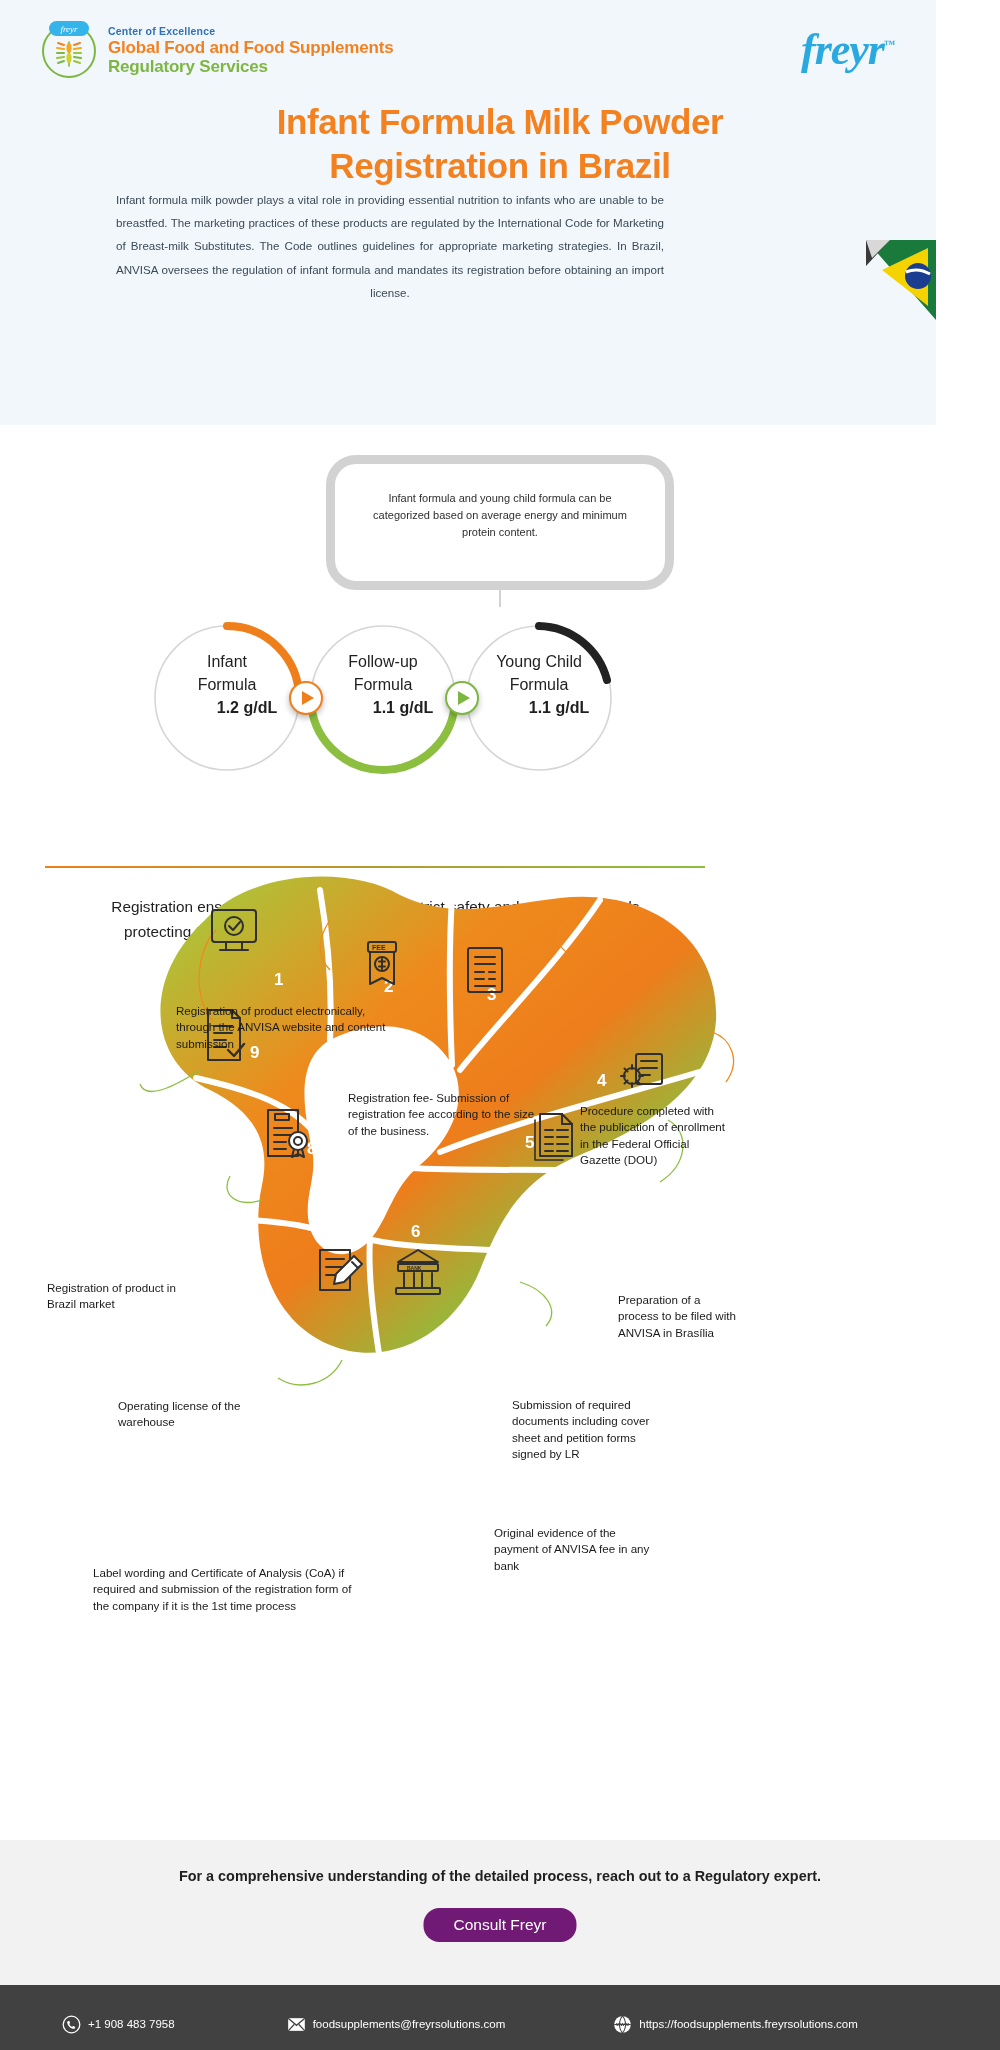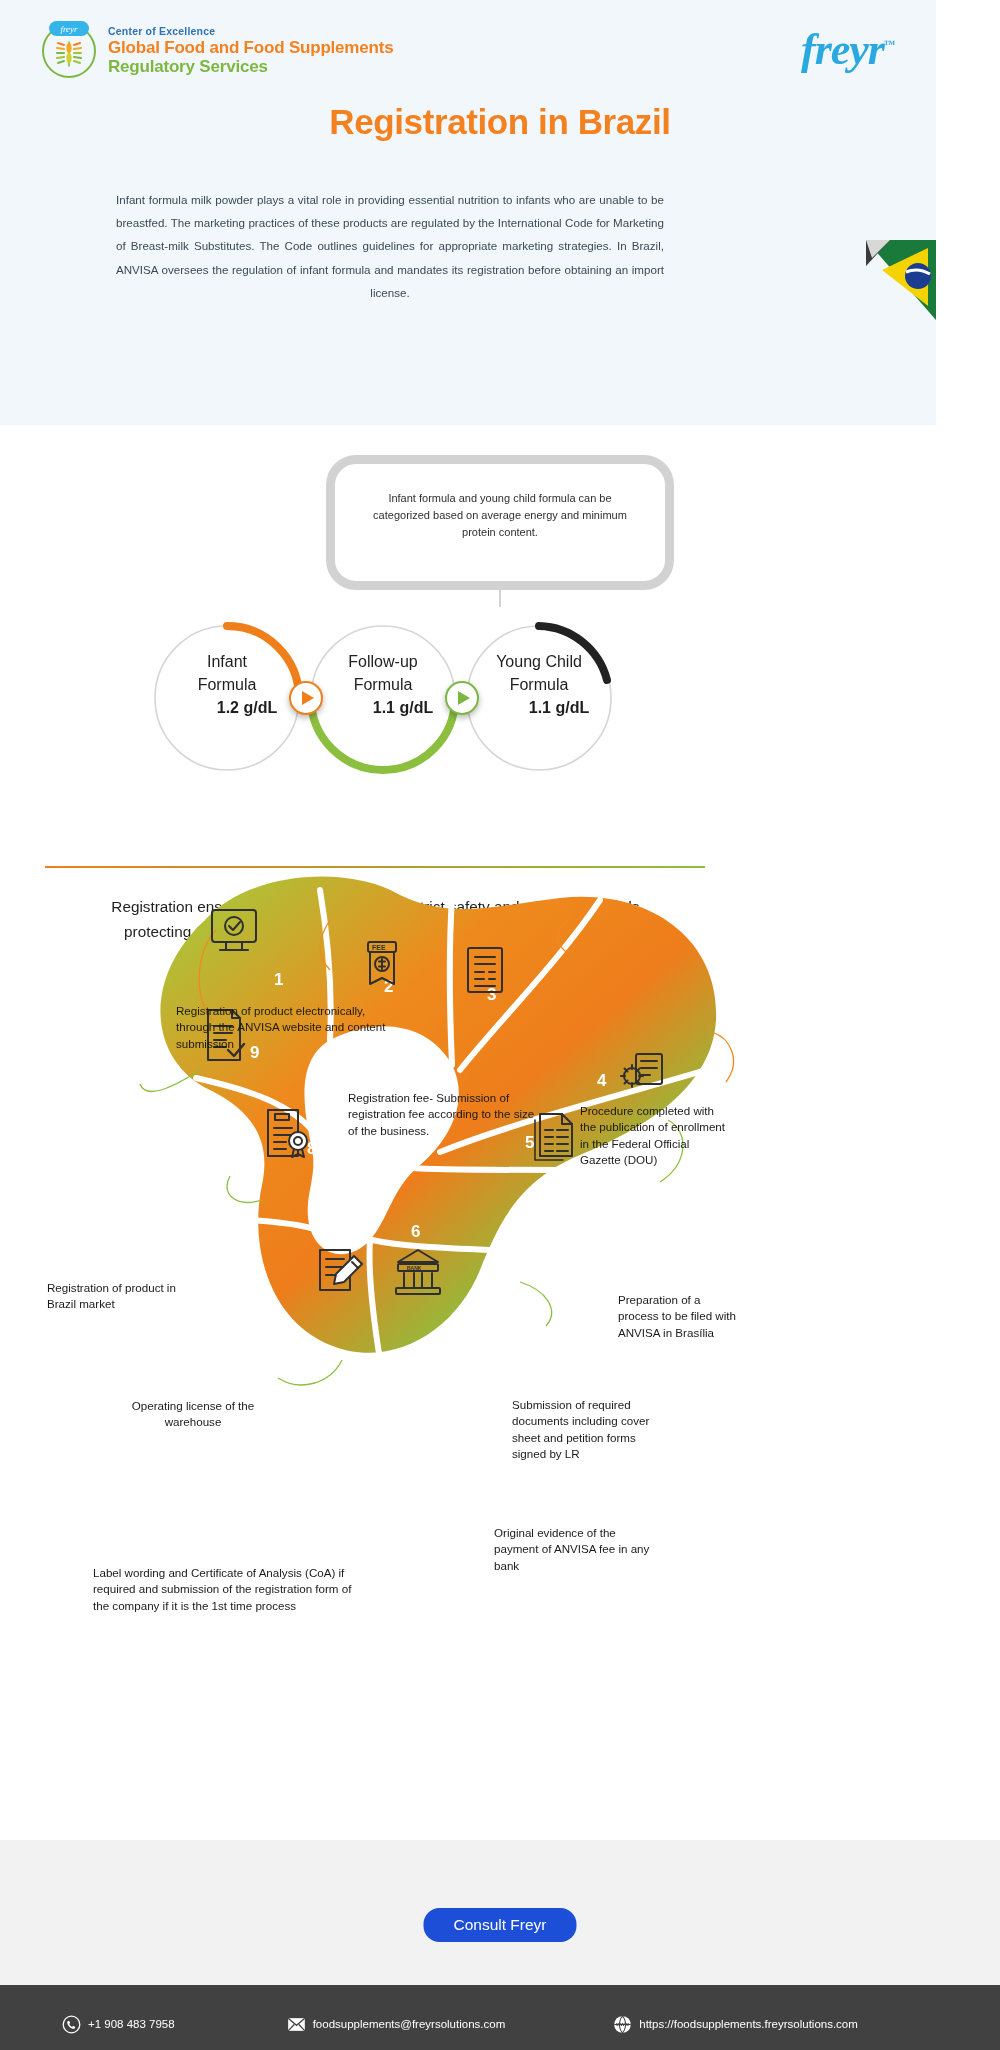--- a/index.html
+++ b/index.html
@@ -136,36 +136,36 @@
   .callout {
     position: absolute; font-size: 11.6px; line-height: 1.42; color: #1a1a1a;
   }
   .cb1 { left: 176px; top: 1003px; width: 210px; }
   .cb2 { left: 348px; top: 1090px; width: 195px; }
   .cb3 { left: 580px; top: 1103px; width: 145px; }
   .cb4 { left: 618px; top: 1292px; width: 120px; }
   .cb5 { left: 512px; top: 1349px; width: 145px; margin-top: 48px; }
   .cb6 { left: 494px; top: 1525px; width: 160px; }
   .cb7 { left: 93px; top: 1565px; width: 260px; }
-  .cb8 { left: 118px; top: 1398px; width: 150px; text-align: center; }
+  .cb8 { left: 118px; top: 1398px; width: 150px; }
   .cb9 { left: 47px; top: 1280px; width: 155px; }
 
   
   .cta-band {
     position: absolute; left: 0; top: 1840px;
     width: 1000px; height: 145px;
     background: #f2f2f2;
   }
   .cta-text {
     position: absolute; left: 0; top: 28px; width: 1000px;
     text-align: center; font-size: 14.4px; font-weight: bold; color: #1f1f1f;
   }
   .cta-btn {
     position: absolute; left: 50%; transform: translateX(-50%); top: 68px;
-    background: #1d4ed8; color: #ffffff;
+    background: #701a75; color: #ffffff;
     border: none; border-radius: 16px;
     padding: 8px 30px; font-size: 15.5px;
     font-family: "Liberation Sans", sans-serif;
     cursor: pointer;
   }
 
   
   .footer {
     position: absolute; left: 0; top: 1985px;
     width: 1000px; height: 78px;
@@ -210,20 +210,21 @@
       <div class="brand-l1">Global Food and Food Supplements</div>
       <div class="brand-l2">Regulatory Services</div>
     </div>
   </div>
 
   <div class="freyr-logo">
     <span>freyr</span><sup>™</sup>
   </div>
 
   <div class="title">
+    <div>Infant Formula Milk Powder</div>
     <div>Registration in Brazil</div>
   </div>
 
   <div class="intro">Infant formula milk powder plays a vital role in providing essential nutrition to infants who are unable to be breastfed. The marketing practices of these products are regulated by the International Code for Marketing of Breast-milk Substitutes. The Code outlines guidelines for appropriate marketing strategies. In Brazil, ANVISA oversees the regulation of infant formula and mandates its registration before obtaining an import license.</div>
 
   <div class="flag-corner">
     <svg width="70" height="80" viewBox="0 0 70 80">
       <path d="M0 0 L70 0 L70 80 Z" fill="#1a7a3c"></path>
       <path d="M16 30 L62 8 L62 66 Z" fill="#f5d300"></path>
       <circle cx="52" cy="36" r="13" fill="#1b3d8f"></circle>
@@ -430,20 +431,21 @@
 <div class="callout cb2">Registration fee- Submission of registration fee according to the size of the business.</div>
 <div class="callout cb3">Procedure completed with the publication of enrollment in the Federal Official Gazette (DOU)</div>
 <div class="callout cb4">Preparation of a process to be filed with ANVISA in Brasília</div>
 <div class="callout cb5">Submission of required documents including cover sheet and petition forms signed by LR</div>
 <div class="callout cb6">Original evidence of the payment of ANVISA fee in any bank</div>
 <div class="callout cb7">Label wording and Certificate of Analysis (CoA) if required  and submission of the registration form of the company if it is the 1st time process</div>
 <div class="callout cb8">Operating license of the warehouse</div>
 <div class="callout cb9">Registration of product in Brazil market</div>
 
 <div class="cta-band">
+  <div class="cta-text">For a comprehensive understanding of the detailed process, reach out to a Regulatory expert.</div>
   <button class="cta-btn">Consult Freyr</button>
 </div>
 
 <div class="footer">
   <div class="fitem f-phone">
     <svg class="fico" viewBox="0 0 24 24">
       <circle cx="12" cy="12" r="10.5" fill="none" stroke="#ffffff" stroke-width="1.6"></circle>
       <path d="M8 7.5 c1.4 0 1.6 .4 2 1.6 .4 1.2 -.6 1.4 -.6 2.2 0 1.4 2 3.4 3.4 3.4 .8 0 1 -1 2.2 -.6 1.2 .4 1.6 .6 1.6 2 0 .8 -.9 1.4 -1.9 1.4 -3.6 0 -8.1 -4.5 -8.1 -8.1 0 -1 .6 -1.9 1.4 -1.9 Z" fill="#ffffff"></path>
     </svg>
     <span>+1 908 483 7958</span>

